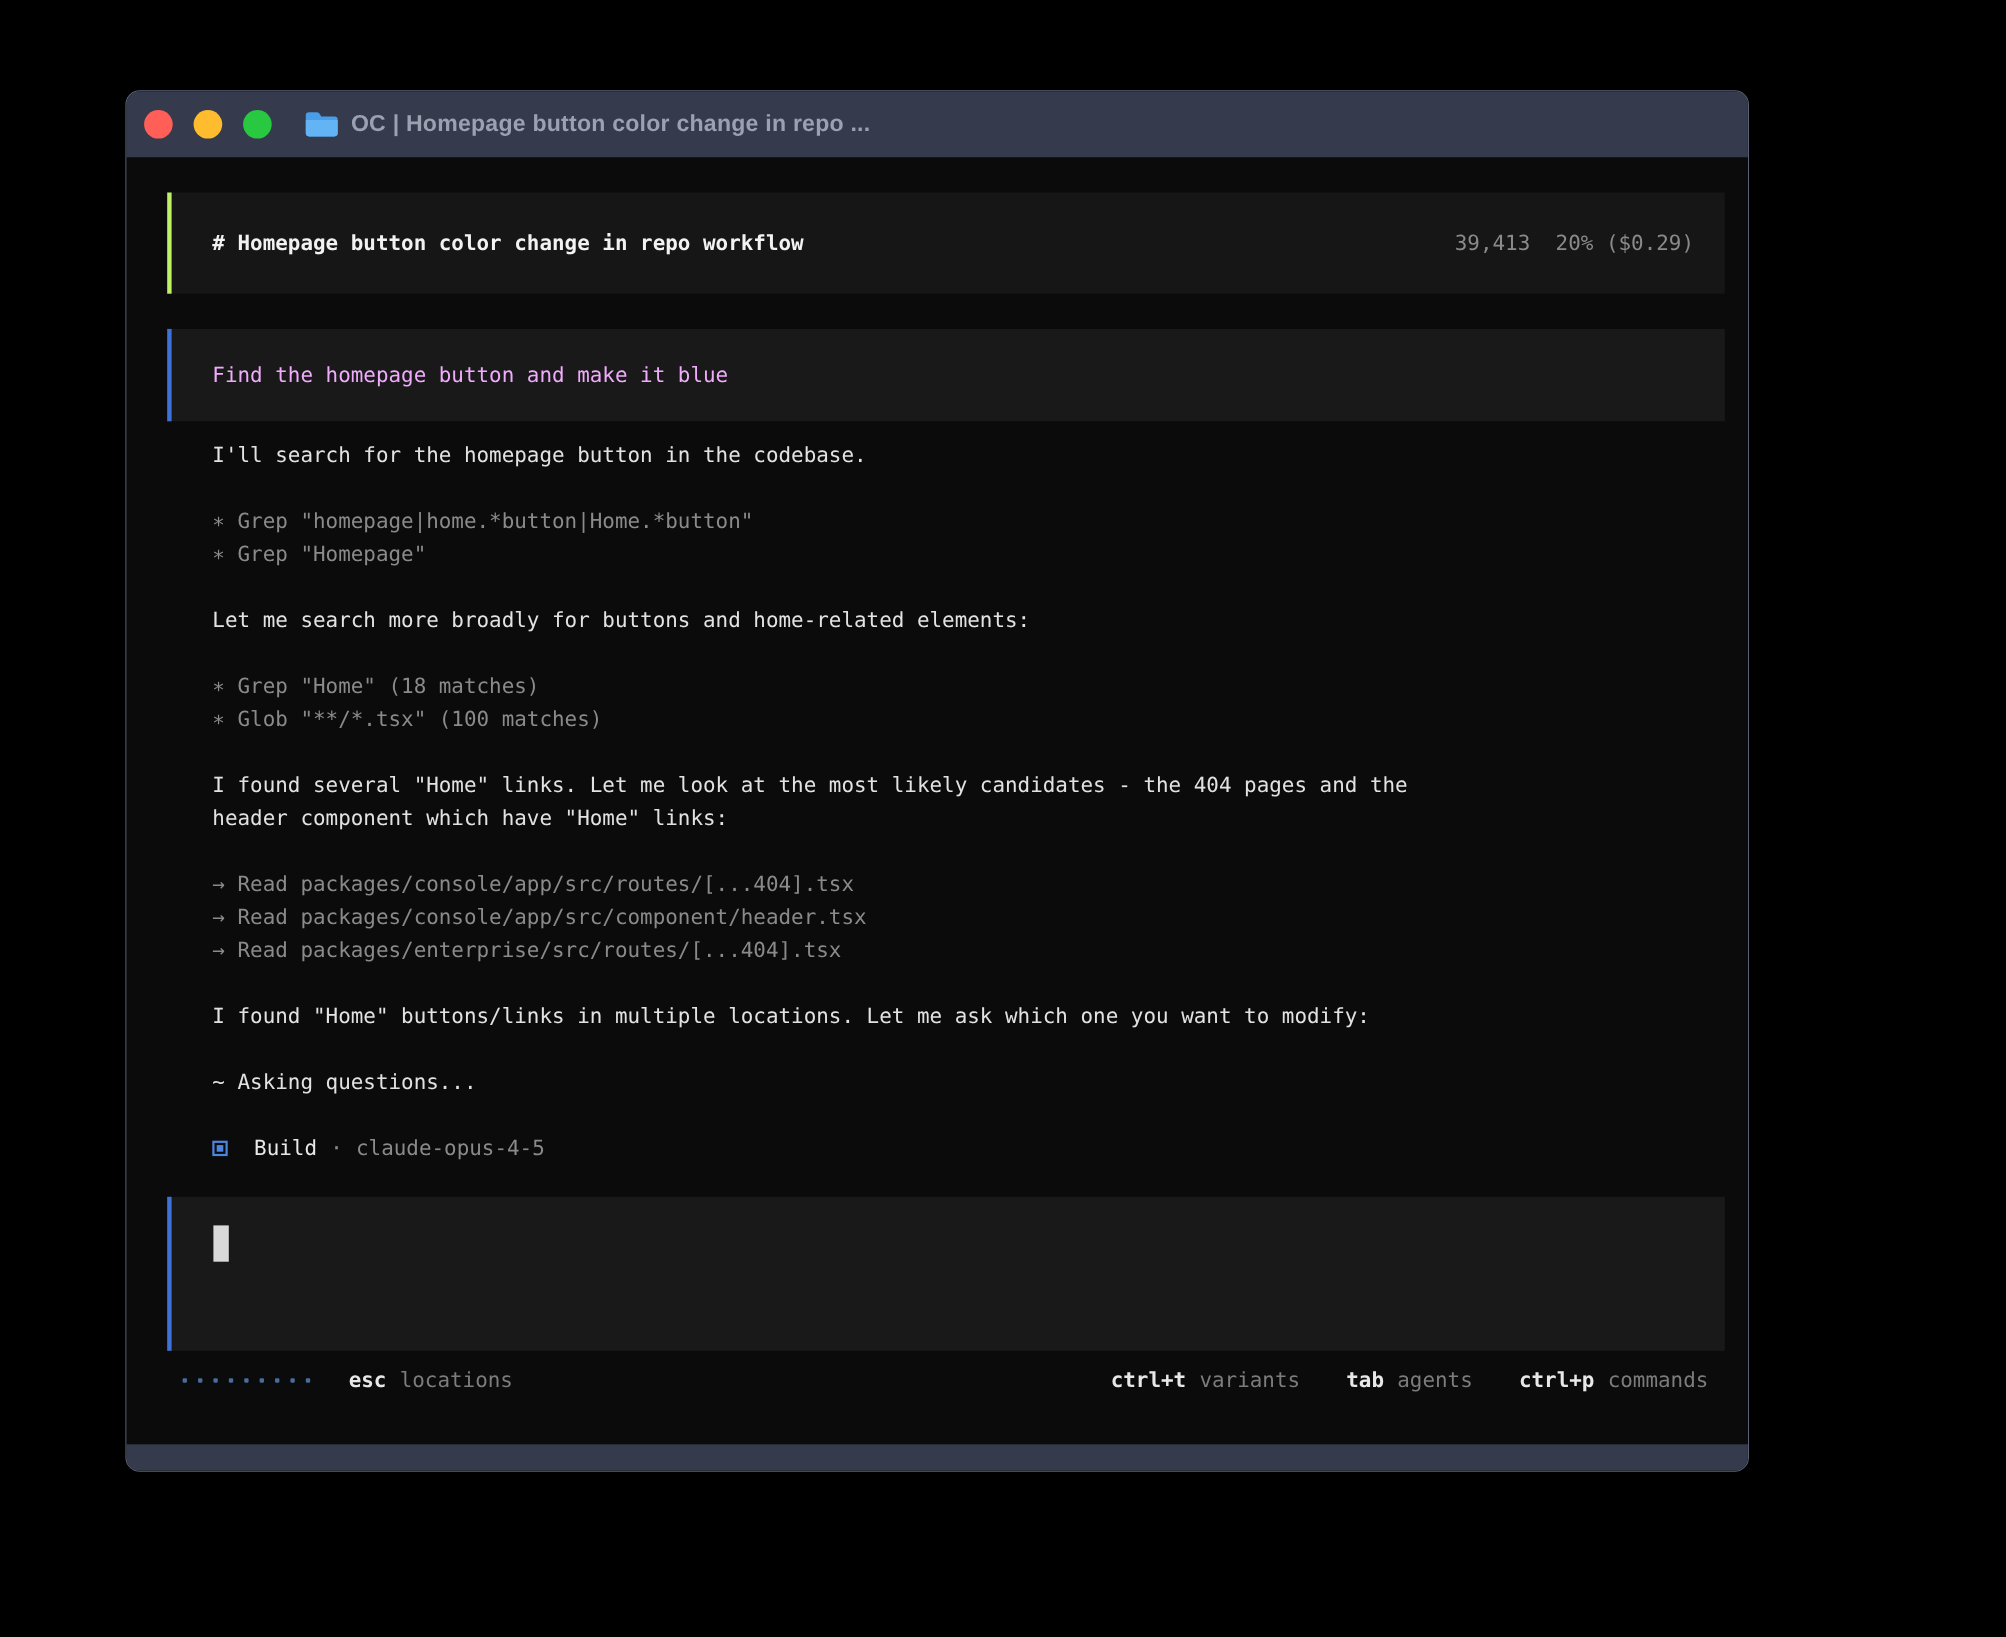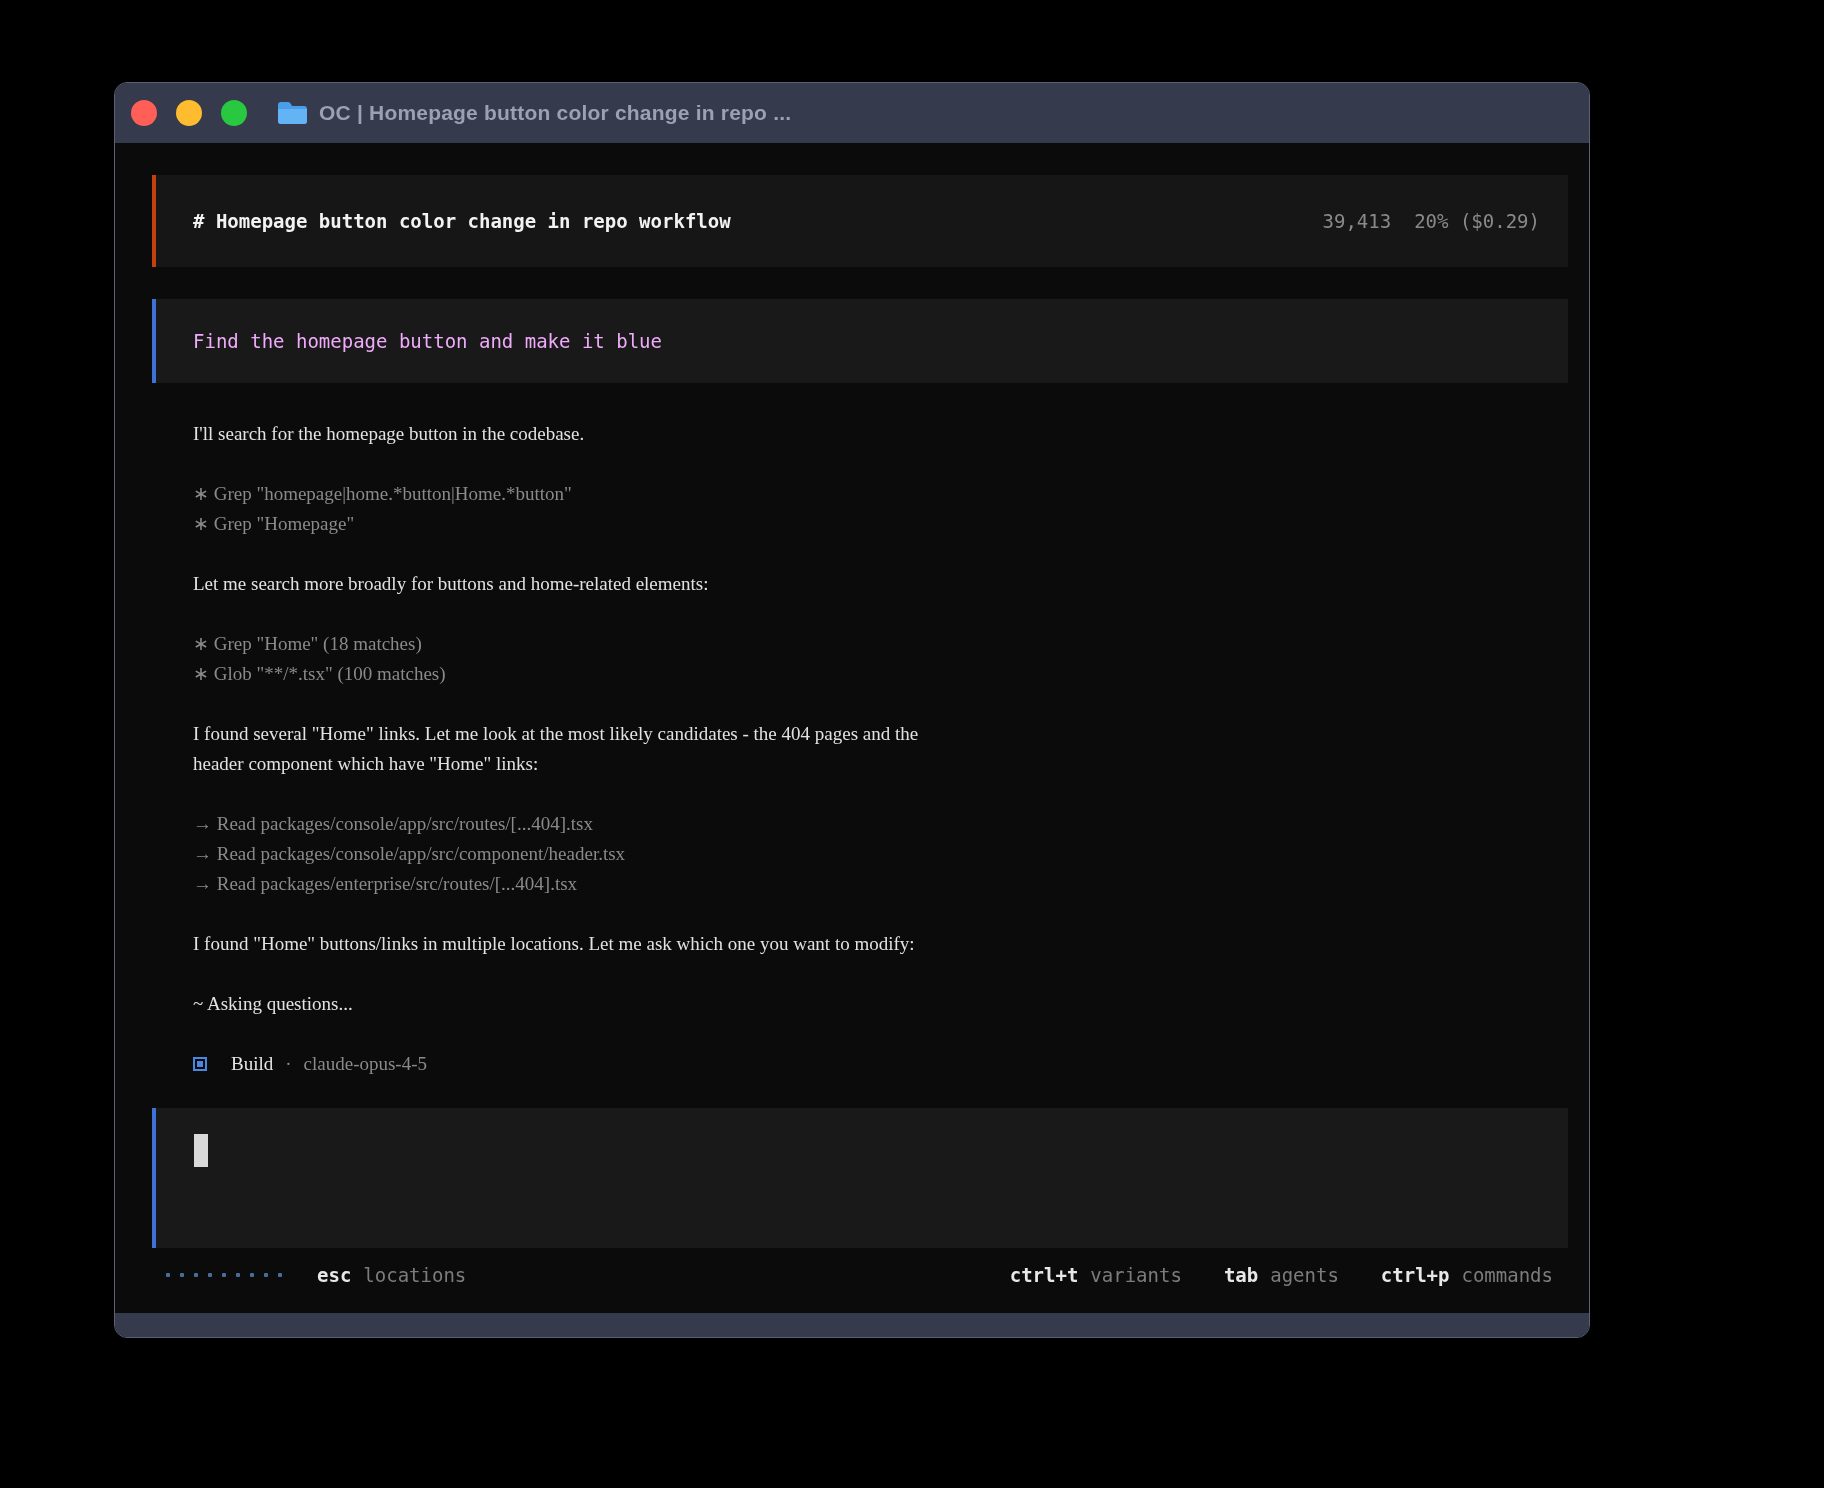--- a/index.html
+++ b/index.html
@@ -57,42 +57,42 @@
     padding: 0 21px 0 37px;
     font-size: 19px;
     color: #e2e2e2;
     overflow: hidden;
   }
 
   .session-header {
     margin-top: 32px;
     height: 92px;
     background: #161616;
-    border-left: 4px solid #c2410c;
+    border-left: 4px solid #bef264;
     display: flex;
     align-items: center;
     padding: 0 28px 0 37px;
   }
   .session-title { font-weight: 700; color: #f2f2f2; white-space: pre; }
   .session-stats { margin-left: auto; color: #8a8a8a; white-space: pre; }
   .session-stats .usage { margin-left: 23px; }
 
   .user-msg {
     margin-top: 32px;
     height: 84px;
     background: #191919;
     border-left: 4px solid #3f72d8;
     display: flex;
     align-items: center;
     padding: 0 44px 0 37px;
     color: #f0abfc;
     white-space: pre;
   }
 
-  .chat { margin-top: 36px; padding-left: 41px; font-family: Liberation Serif, serif; }
+  .chat { margin-top: 16px; padding-left: 41px; }
   .row { height: 30px; line-height: 30px; white-space: pre; }
   .row.primary { color: #e2e2e2; }
   .row.muted { color: #8a8a8a; }
 
   .agent-row { display: flex; align-items: center; }
   .agent-icon {
     width: 14px; height: 14px;
     border: 2px solid #4d86e0;
     display: inline-block;
     position: relative;

